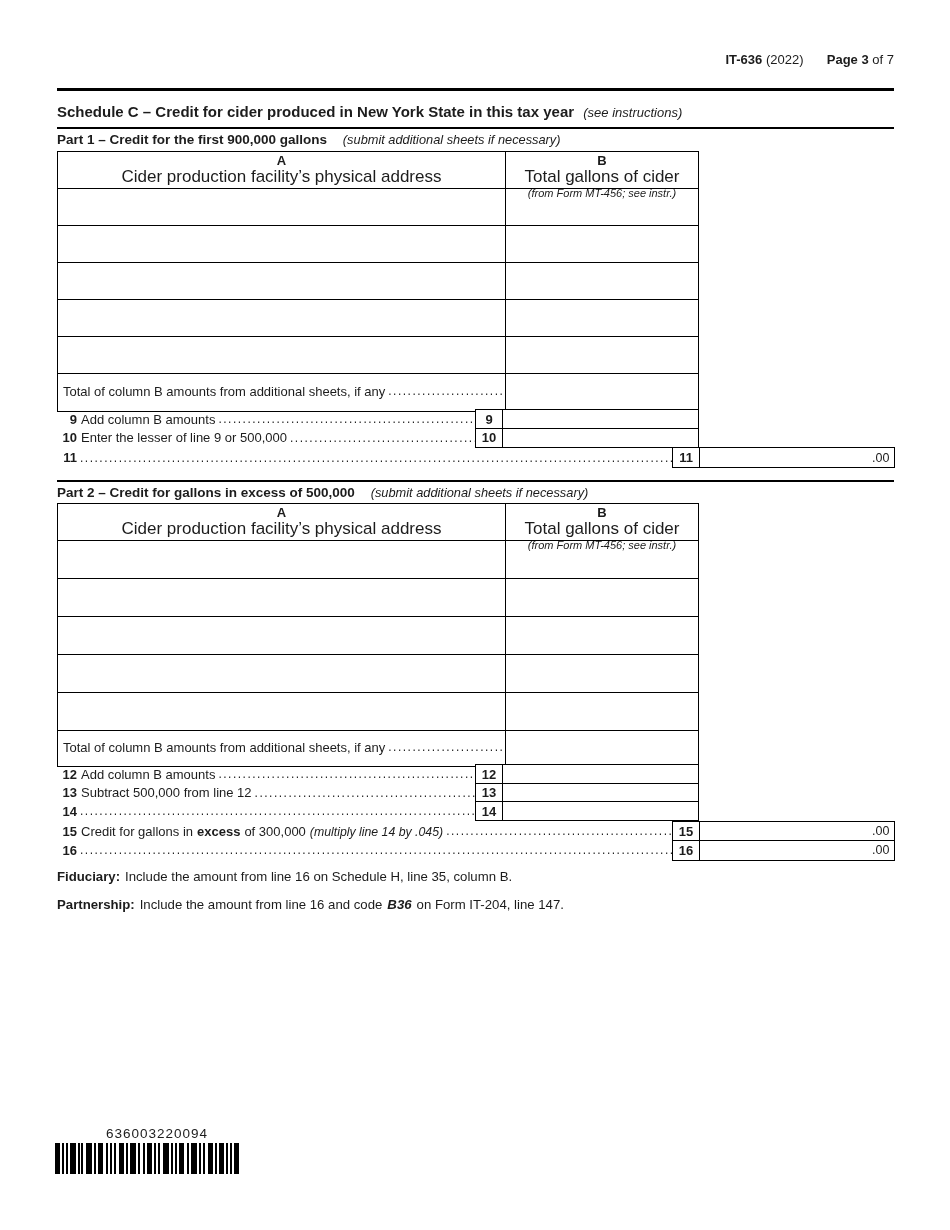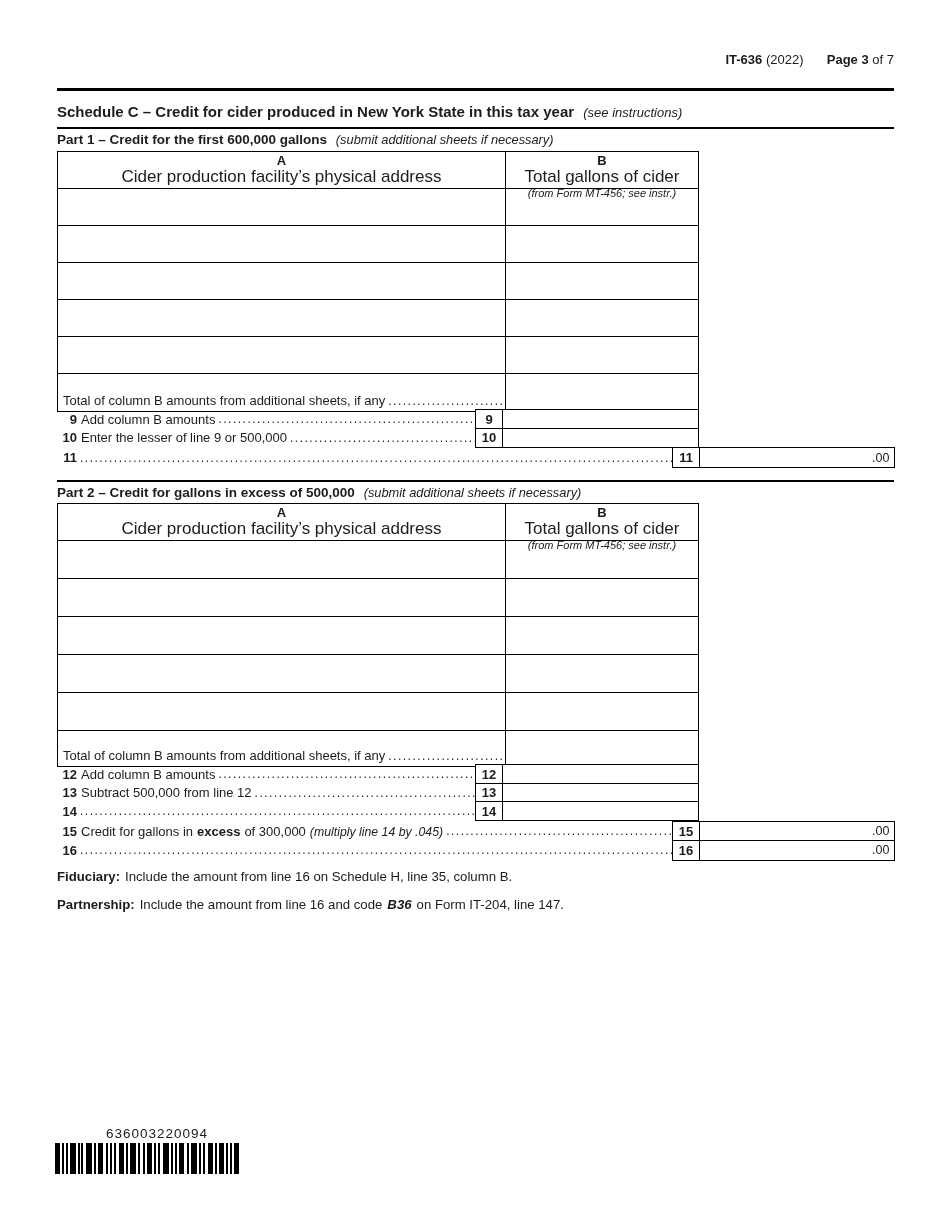--- a/index.html
+++ b/index.html
@@ -16,33 +16,33 @@
   .hdr .sp { display: inline-block; width: 16px; }
 
   .rule { position: absolute; left: 57px; width: 837px; background: #000; }
   .rule.thick { height: 3px; }
   .rule.thin  { height: 1.5px; }
 
   .schedtitle { position: absolute; left: 57px; top: 103px; font-size: 15px; white-space: nowrap; }
   .schedtitle .note { font-size: 13px; margin-left: 5px; }
 
   .partheading { position: absolute; left: 57px; font-size: 13.5px; white-space: nowrap; }
-  .partheading .note { font-size: 12.8px; font-weight: normal; margin-left: 5px; }
+  .partheading .note { font-size: 12.8px; font-weight: normal; margin-left: 12px; }
 
   
   .ftable { position: absolute; left: 57px; width: 642px; border: 1.5px solid #000; background: #fff; }
   .trow { display: flex; border-top: 1.5px solid #000; }
   .trow:first-child { border-top: none; }
   .tcellA { width: 448px; border-right: 1.5px solid #000; }
   .tcellB { flex: 1; }
   .thead .tcellA, .thead .tcellB { text-align: center; padding-top: 2px; }
   .colletter { font-weight: bold; font-size: 13px; line-height: 1.1; }
   .colsub   { font-size: 17px; line-height: 1.1; }
   .colnote  { font-size: 11px; font-style: italic; line-height: 1.1; }
-  .totalcellA { display: flex; align-items: flex-end; padding: 0 3px 3px 5px; }
+  .totalcellA { display: flex; align-items: center; padding: 0 3px 3px 5px; }
   .totalcellA .ttext { font-size: 13px; white-space: nowrap; }
 
   
   .leader { flex: 1; overflow: hidden; white-space: nowrap; font-size: 12px; letter-spacing: 1.5px; padding: 0 3px; }
 
   
   .line-row { position: absolute; left: 57px; display: flex; align-items: stretch; height: 20px; }
   .lblwrap { display: flex; align-items: center; overflow: hidden; }
   .lnum { width: 20px; text-align: right; font-weight: bold; font-size: 13px; flex: 0 0 20px; }
   .ltext { margin-left: 4px; font-size: 13px; white-space: nowrap; }
@@ -81,21 +81,21 @@
   <div class="rule thick" style="top:88px"></div>
 
   <div class="schedtitle">
     <span class="b">Schedule C – Credit for cider produced in New York State in this tax year</span>
     <span class="i note">(see instructions)</span>
   </div>
 
   <div class="rule thin" style="top:127px"></div>
 
   <div class="partheading" style="top:132px">
-    <span class="b">Part 1 – Credit for the first 600,000 gallons</span>
+    <span class="b">Part 1 – Credit for the first 900,000 gallons</span>
     <span class="i note">(submit additional sheets if necessary)</span>
   </div>
 
   <div class="ftable" style="top:151px">
     <div class="trow thead" style="height:36px">
       <div class="tcellA">
         <div class="colletter">A</div>
         <div class="colsub">Cider production facility’s physical address</div>
       </div>
       <div class="tcellB">

